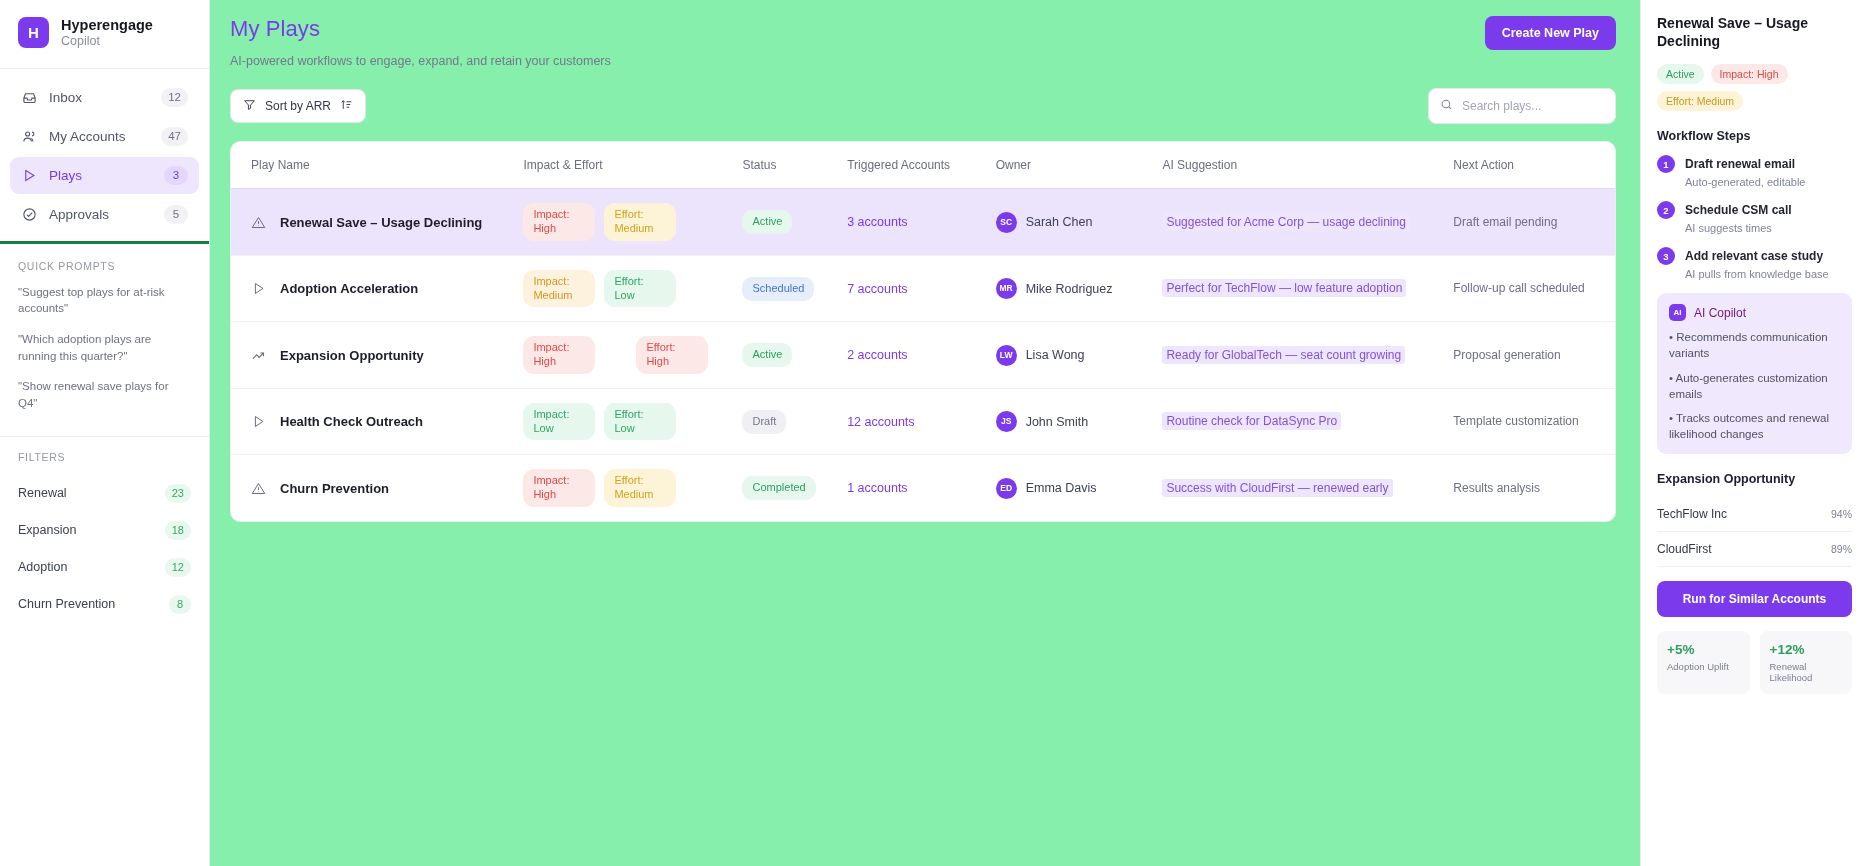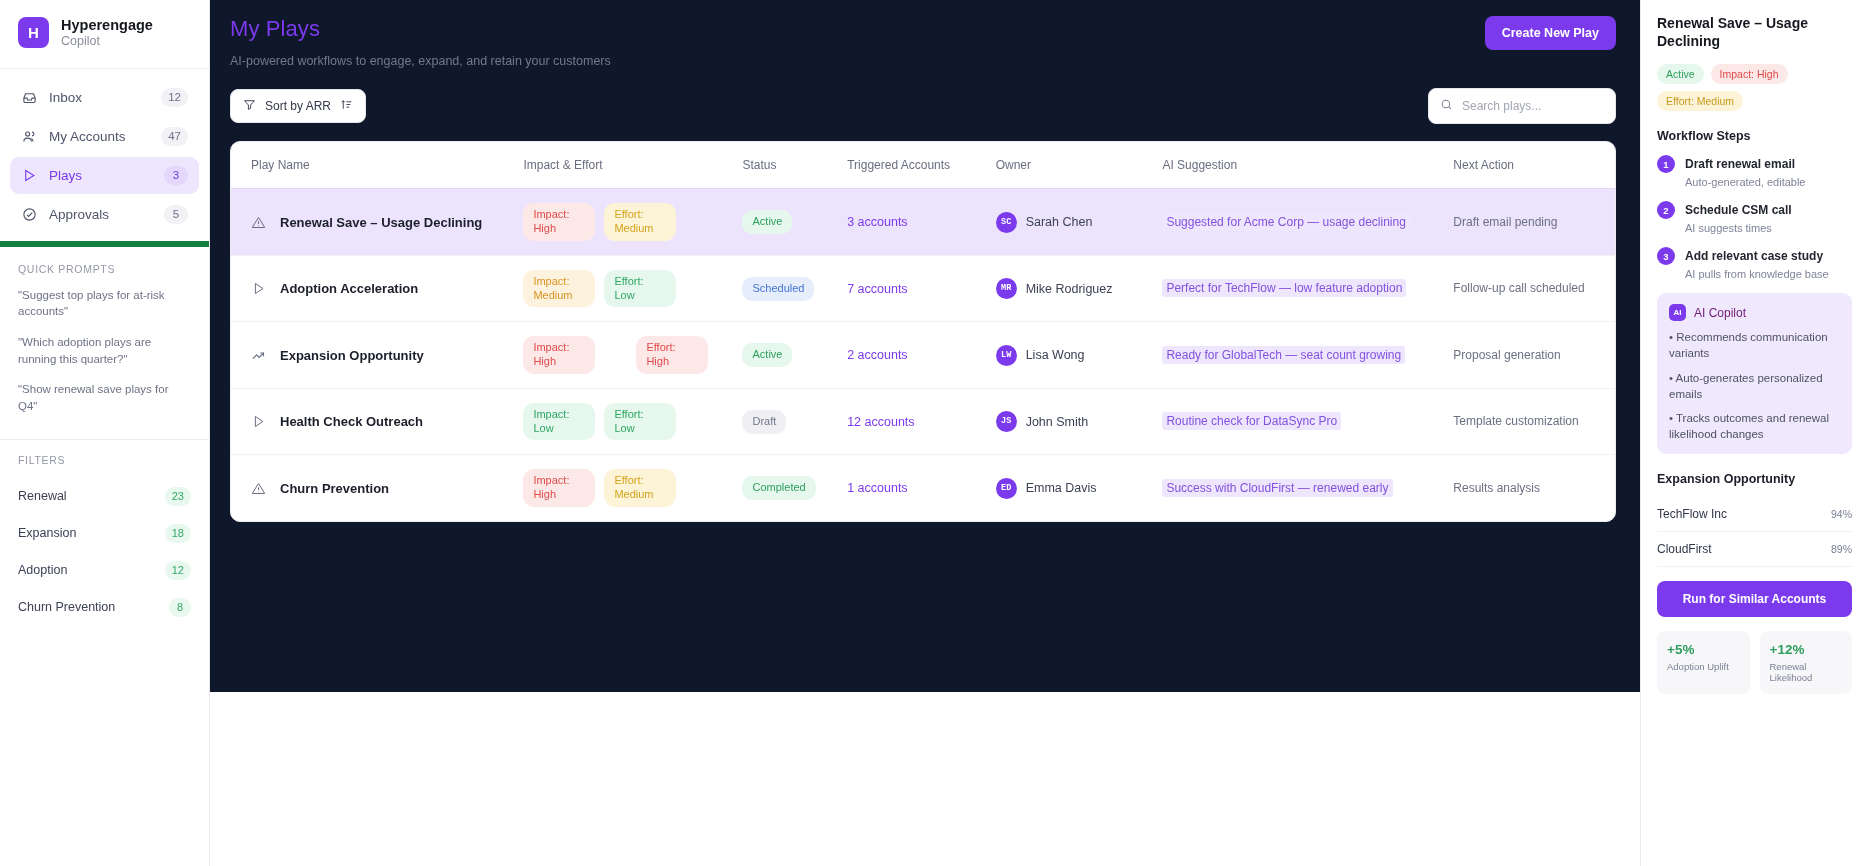--- a/index.html
+++ b/index.html
@@ -27,21 +27,21 @@
   .brand-logo {
     width: 31px; height: 31px; border-radius: 8px;
     background: #7c3aed; color: #fff;
     display: flex; align-items: center; justify-content: center;
     font-size: 15px; font-weight: bold;
   }
   .brand-text { line-height: 1.25; }
   .brand-name { font-size: 14.5px; font-weight: bold; color: #16181f; }
   .brand-sub { font-size: 12.5px; color: #8a8d9b; }
 
-  .nav { padding: 10px 10px 6px 10px; border-bottom: 6px solid #15803d; }
+  .nav { padding: 10px 10px 6px 10px; border-bottom: 3px solid #15803d; }
   .nav-item {
     display: flex; align-items: center; gap: 11px;
     padding: 9px 11px; margin-bottom: 2px;
     border-radius: 9px; cursor: pointer;
     font-size: 13.5px; color: #50556a;
   }
   .nav-item.active { background: #ede6fd; color: #7c3aed; font-weight: normal; }
   .nav-item .ico { width: 17px; height: 17px; flex: 0 0 17px; display:flex; align-items:center; justify-content:center; }
   .nav-label { flex: 1; }
   .nav-badge {
@@ -69,21 +69,21 @@
     padding: 9px 0; font-size: 12.5px; color: #3c4154; cursor: pointer;
   }
   .filter-badge {
     min-width: 22px; height: 19px; padding: 0 7px;
     background: #e8f8ee; color: #35a866; border-radius: 10px;
     font-size: 11px; display: flex; align-items: center; justify-content: center;
   }
 
   
   .main {
-    flex: 1; height: 692px; background: #0f172a;
+    flex: 1; height: 866px; background: #86efac;
     padding: 16px 24px 12px 20px; overflow: hidden; position: relative;
   }
   .main-head { display: flex; align-items: flex-start; justify-content: space-between; }
   .page-title { font-size: 22px; color: #7c3aed; font-weight: normal; letter-spacing: 0.1px; }
   .page-sub { font-size: 12.5px; color: #74788a; margin-top: 12px; }
   .create-btn {
     background: #7c3aed; color: #fff; border: none;
     font-size: 12.5px; font-weight: bold;
     padding: 10px 17px; border-radius: 8px; cursor: pointer;
     font-family: inherit;
@@ -161,21 +161,21 @@
   .status-scheduled { background: #e6eefc; color: #4374d6; }
   .status-draft     { background: #f0f0f4; color: #72768a; }
   .status-completed { background: #e6f8ee; color: #2d9e5d; }
 
   .trig { color: #7c3aed; font-size: 12.5px; }
 
   .owner-cell { display: flex; align-items: center; gap: 9px; }
   .avatar {
     width: 21px; height: 21px; flex: 0 0 21px; border-radius: 50%;
     background: #7c3aed; color: #fff; font-size: 8.5px; font-weight: bold;
-    display: flex; align-items: center; justify-content: center; font-family: Liberation Mono, monospace;
+    display: flex; align-items: center; justify-content: center;
   }
 
   .ai-sugg {
     color: #8352e0; font-size: 12px;
     background: #eee6fc; padding: 2px 4px; border-radius: 3px;
     display: inline; line-height: 1.7;
   }
   .next-action { color: #6c7083; font-size: 12px; }
 
   
@@ -549,21 +549,21 @@
           <span><span class="step-title">Add relevant case study</span><span class="step-desc" style="display:block">AI pulls from knowledge base</span></span>
         </div>
       </div>
 
     <div class="copilot">
       <div class="copilot-head">
         <span class="copilot-badge">AI</span>
         <span class="copilot-title">AI Copilot</span>
       </div>
       <div class="copilot-item">• Recommends communication variants</div>
-      <div class="copilot-item">• Auto-generates personalized emails</div>
+      <div class="copilot-item">• Auto-generates customization emails</div>
       <div class="copilot-item">• Tracks outcomes and renewal likelihood changes</div>
     </div>
 
     <div class="block-title">Expansion Opportunity</div>
     <div class="acct-row">
       <span>TechFlow Inc</span>
       <span class="acct-pct">94%</span>
     </div>
     <div class="acct-row">
       <span>CloudFirst</span>

